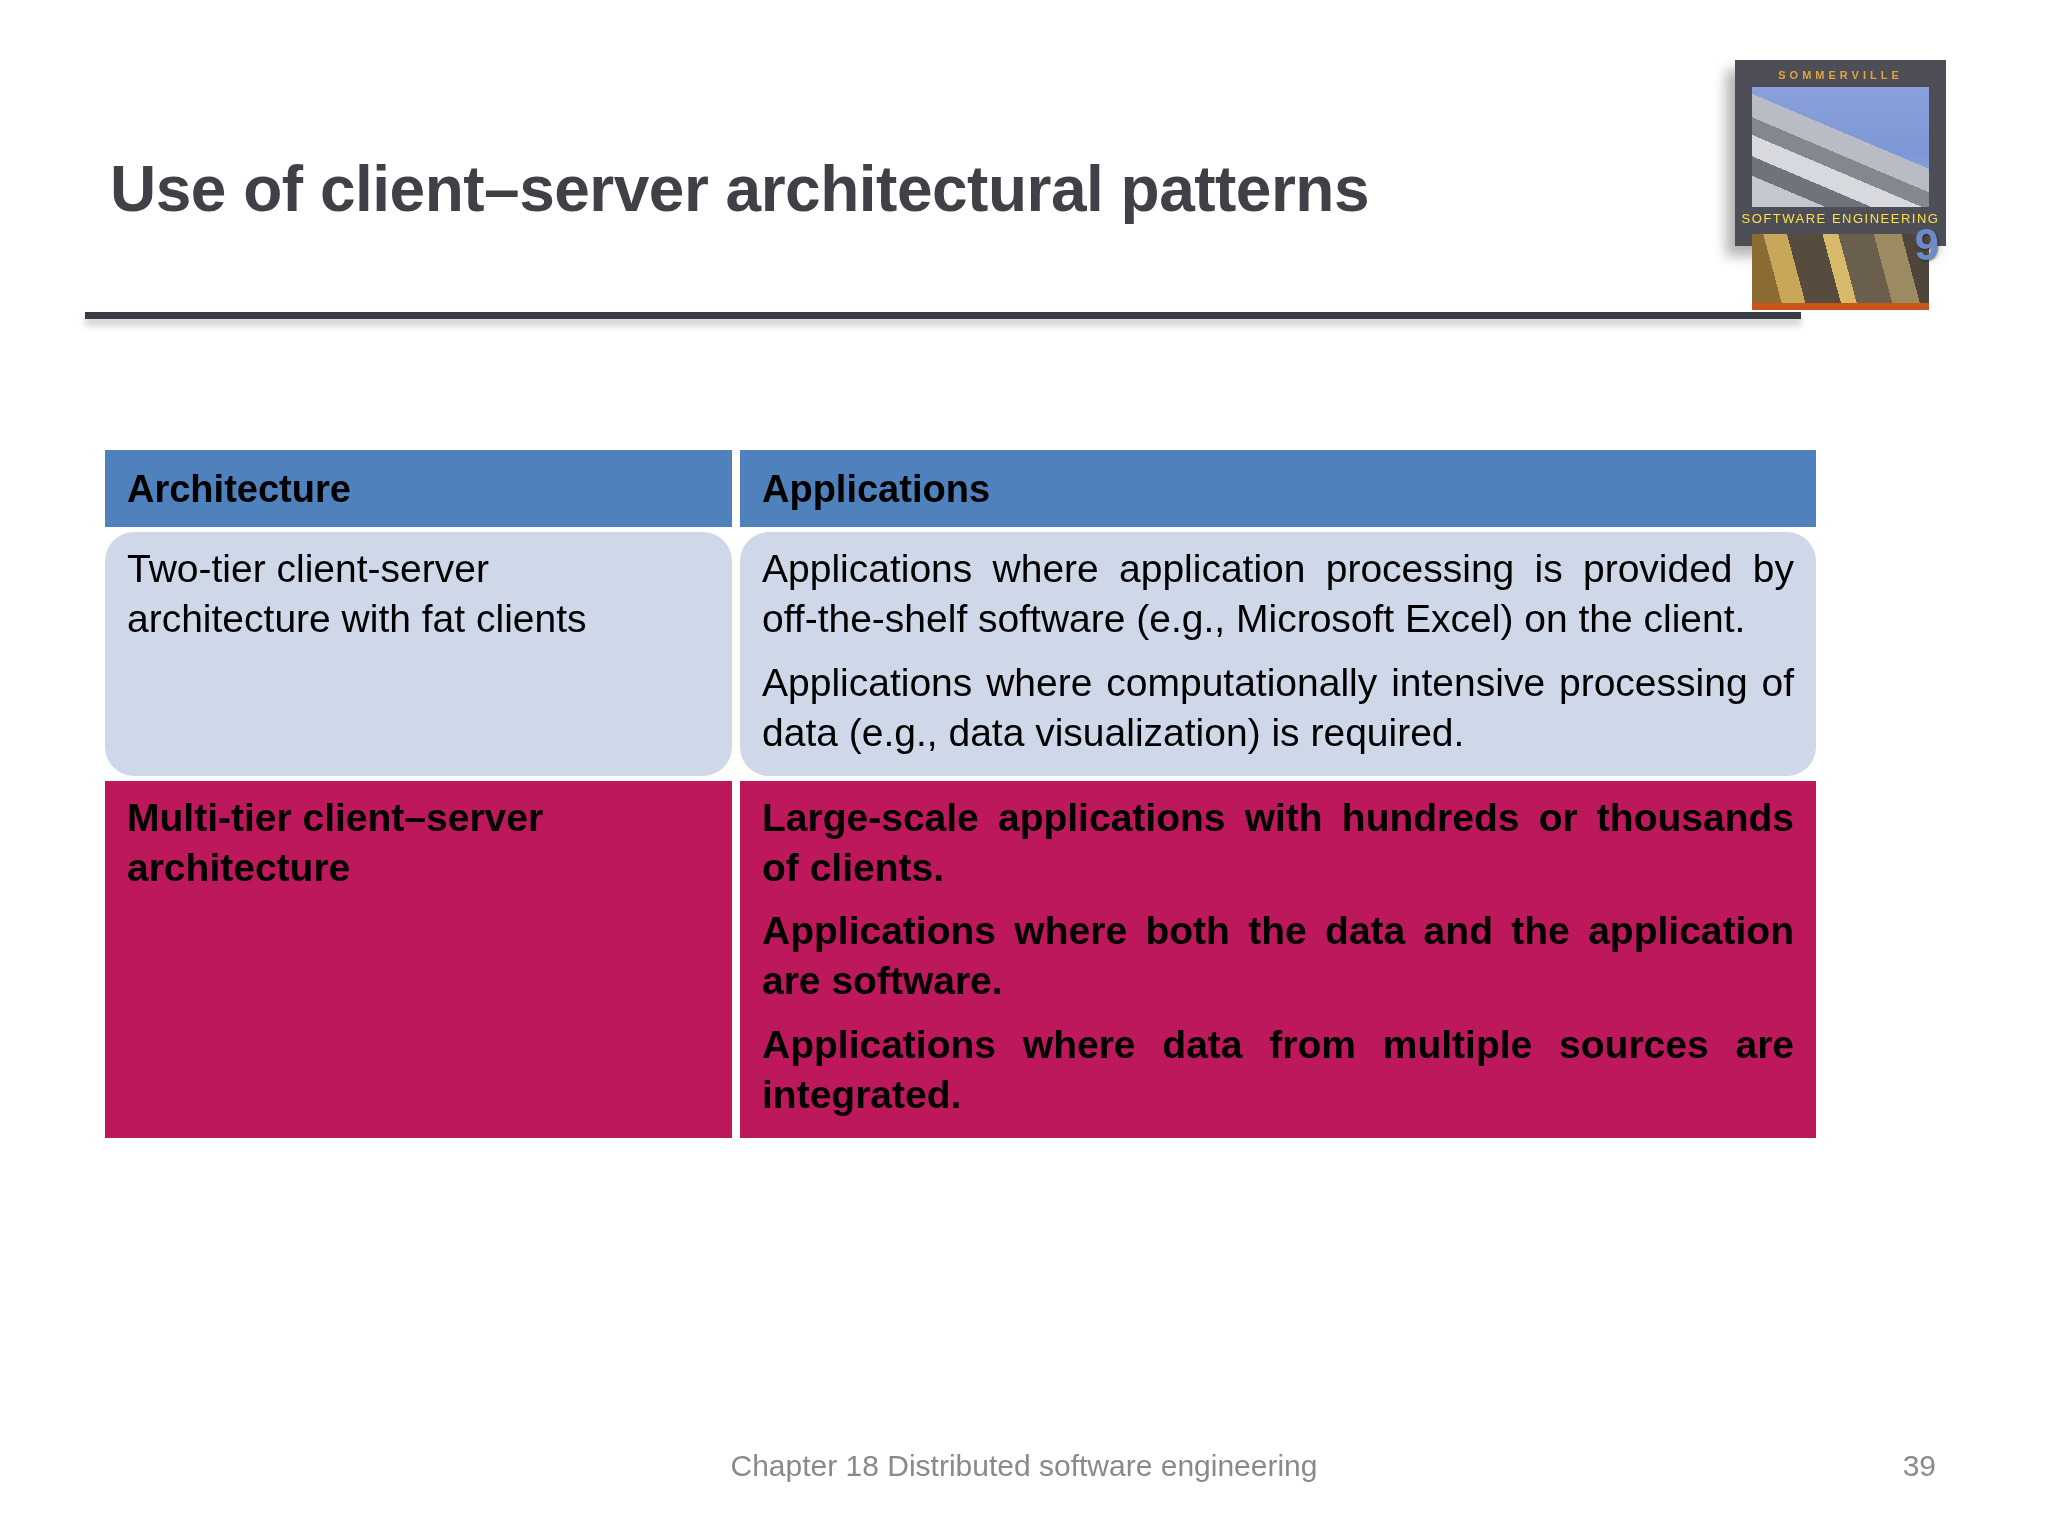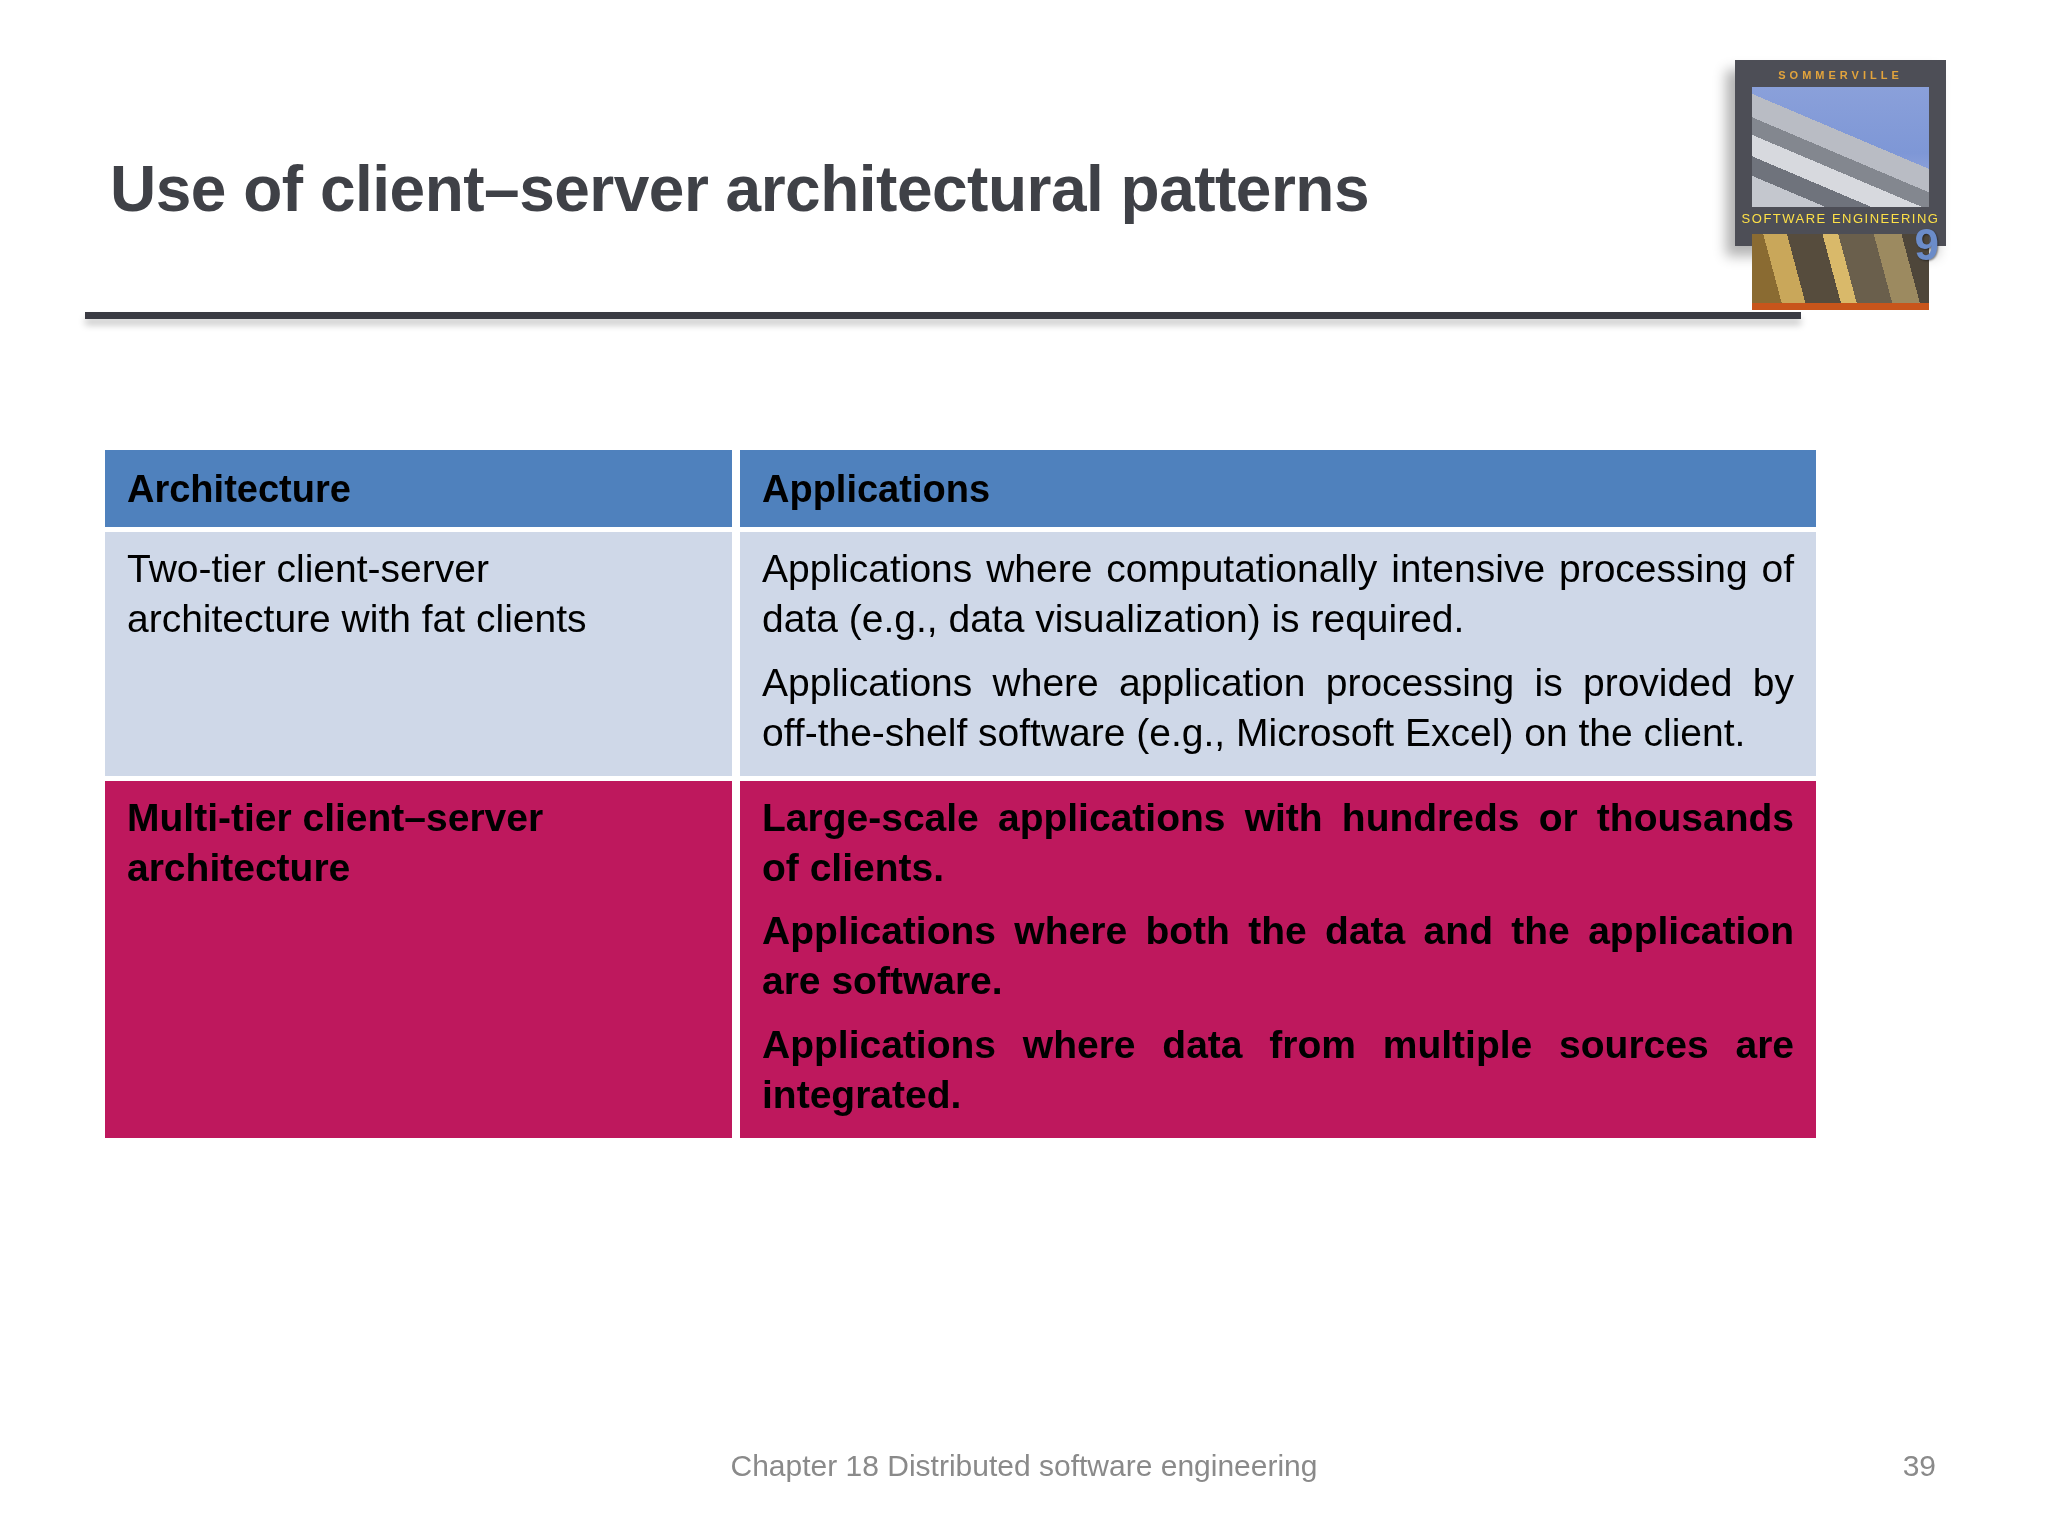--- a/index.html
+++ b/index.html
@@ -103,21 +103,21 @@
     background: #4f81bd;
     font-size: 38px;
     font-weight: bold;
     padding: 18px 22px 16px;
   }
   .cell-body {
     font-size: 39px;
     line-height: 1.28;
     padding: 8px 22px 14px;
   }
-  .row1 { background: #cfd8e8; }
+  .row1 { background: #cfd8e8; border-radius: 29px; }
   .row2 { background: #be185d; font-weight: bold; }
   .arch-label { max-width: 485px; padding-top: 4px; }
   .app-para {
     text-align: justify;
     margin: 4px 0 14px;
   }
   .app-para:last-child { margin-bottom: 4px; }
 
   
   .footer-chapter {
@@ -155,22 +155,22 @@
 
 <div class="patterns-table">
 
   <div class="cell cell-header">Architecture</div>
   <div class="cell cell-header">Applications</div>
 
   <div class="cell cell-body row1">
     <div class="arch-label">Two-tier client-server architecture with fat clients</div>
   </div>
   <div class="cell cell-body row1">
+    <p class="app-para">Applications where application processing is provided by off-the-shelf software (e.g., Microsoft Excel) on the client.</p>
     <p class="app-para">Applications where computationally intensive processing of data (e.g., data visualization) is required.</p>
-    <p class="app-para">Applications where application processing is provided by off-the-shelf software (e.g., Microsoft Excel) on the client.</p>
   </div>
 
   <div class="cell cell-body row2">
     <div class="arch-label">Multi-tier client–server architecture</div>
   </div>
   <div class="cell cell-body row2">
     <p class="app-para">Large-scale applications with hundreds or thousands of clients.</p>
     <p class="app-para">Applications where both the data and the application are software.</p>
     <p class="app-para">Applications where data from multiple sources are integrated.</p>
   </div>

